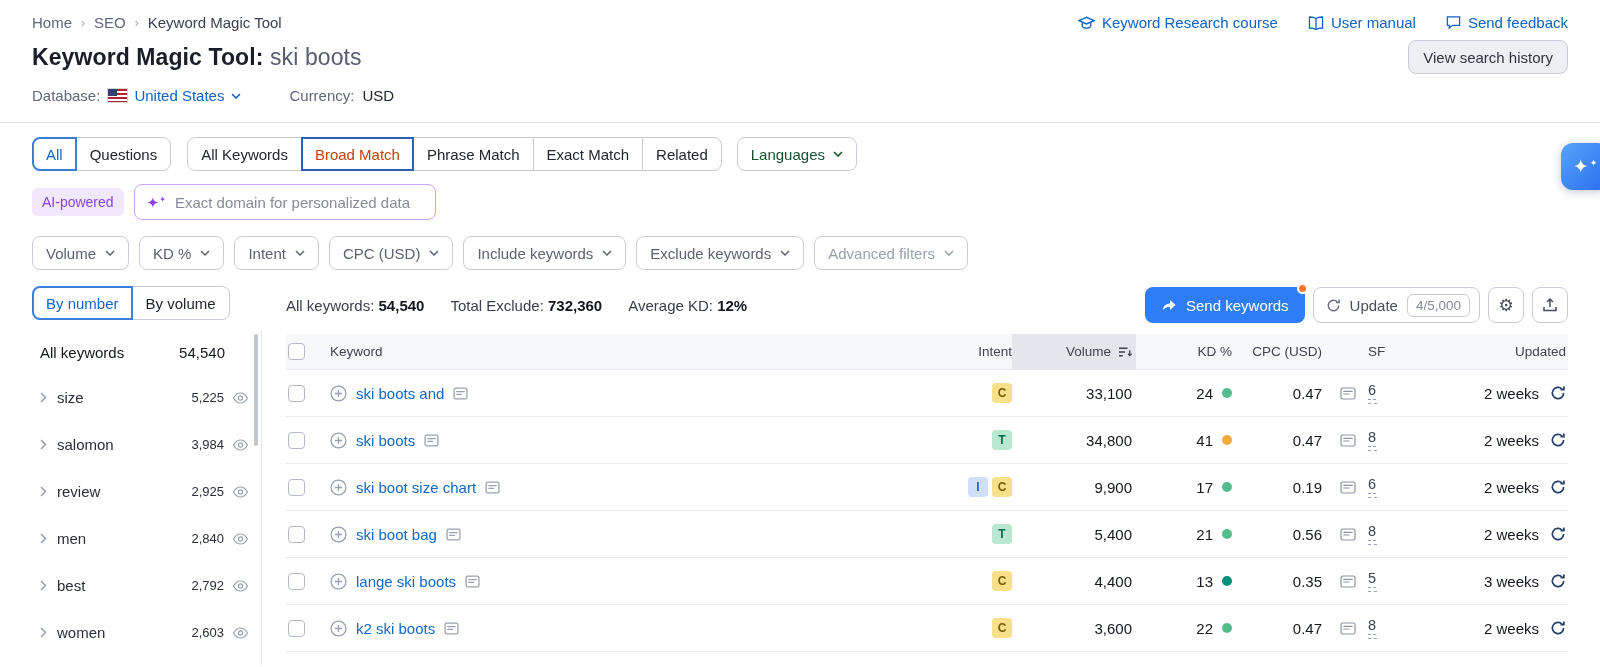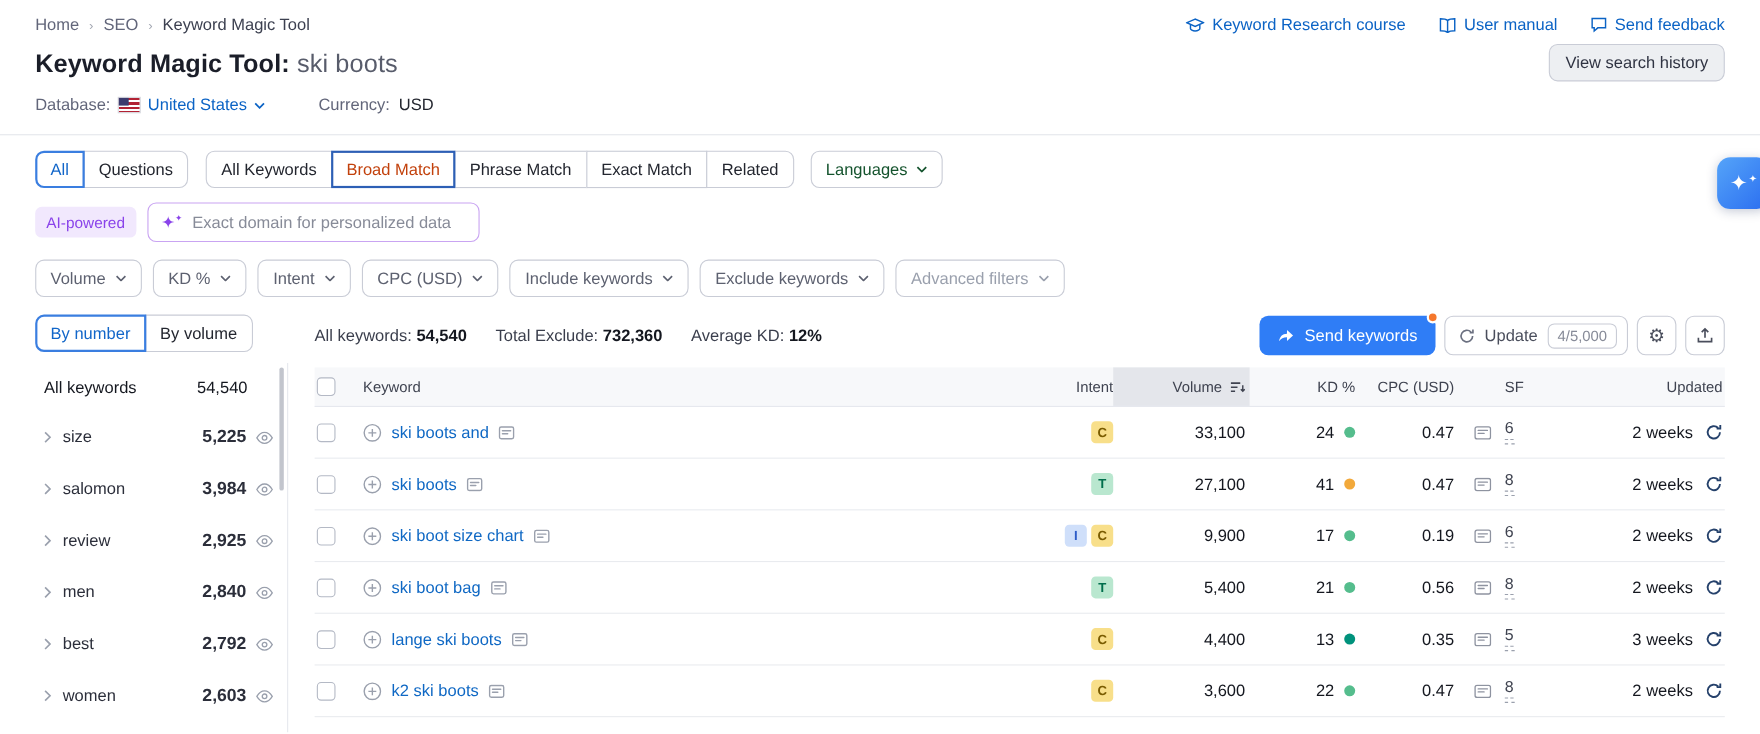--- a/index.html
+++ b/index.html
@@ -68,21 +68,21 @@
   .main { display:flex; margin-top:16px; }
   .sidebar { width:230px; flex-shrink:0; }
   .sidebar-toggle { display:flex; margin-bottom:10px; }
   .side-list { position:relative; border-right:1px solid #e6e8ee; height:352px; padding-right:12px; }
   .side-head { display:flex; align-items:center; height:44px; font-size:15px; color:#14171f; padding-left:8px; }
   .side-head .lbl { flex:1; }
   .side-head .count { margin-right:24px; }
   .side-row { display:flex; align-items:center; height:47px; padding-left:8px; cursor:pointer; }
   .side-row .chev { color:#9aa0ad; display:inline-flex; margin-right:10px; }
   .side-row .term { font-size:15px; color:#2b2e3a; flex:1; }
-  .side-row .count { font-size:16px; color:#2b2e3a;font-weight:bold; }
+  .side-row .count { font-size:13px; color:#2b2e3a; }
   .side-row .eye { color:#9aa0ad; margin-left:8px; display:inline-flex; cursor:pointer; }
   .side-scroll { position:absolute; right:3px; top:4px; width:4px; height:112px; background:#c2c5cd; border-radius:2px; }
 
   .content { flex:1; min-width:0; padding-left:24px; }
   .stats-row { display:flex; align-items:center; height:38px; margin-bottom:10px; }
   .stat { font-size:15px; color:#3a3e4c; margin-right:26px; white-space:nowrap; }
   .stat b { color:#14171f; font-weight:700; }
   .toolbar { margin-left:auto; display:flex; align-items:center; gap:8px; }
   .btn-send { position:relative; background:#2f7df6; color:#fff; border:none; border-radius:8px; height:36px;
               padding:0 16px; font-size:15px; display:flex; align-items:center; gap:9px; cursor:pointer; font-family:inherit; }
@@ -562,21 +562,21 @@
       <span class="serp-ic">
         <svg width="15" height="13" viewBox="0 0 14 12">
                     <rect x="1" y="1" width="12" height="10" rx="1.5" fill="none" stroke="currentColor" stroke-width="1.2"></rect>
                     <path d="M3.5 4.2h7M3.5 6.8h4.5" stroke="currentColor" stroke-width="1.2" stroke-linecap="round"></path>
                   </svg>
       </span>
     </div>
     <div class="td col-intent">
                 <span class="intent-badge intent-T">T</span>
               </div>
-    <div class="td col-volume">27,100</div>
+    <div class="td col-volume">34,800</div>
     <div class="td col-kd kd-cell">
       <span class="num">41</span>
       <span class="kd-dot kd-dot-orange"></span>
     </div>
     <div class="td col-cpc">0.47</div>
     <div class="td col-sf">
       <span class="sf-icon">
         <svg width="16" height="13" viewBox="0 0 16 13">
                     <rect x="1" y="1" width="14" height="11" rx="1.8" fill="none" stroke="currentColor" stroke-width="1.2"></rect>
                     <path d="M3.8 4.3h8.4M3.8 7h5.4" stroke="currentColor" stroke-width="1.2" stroke-linecap="round"></path>

